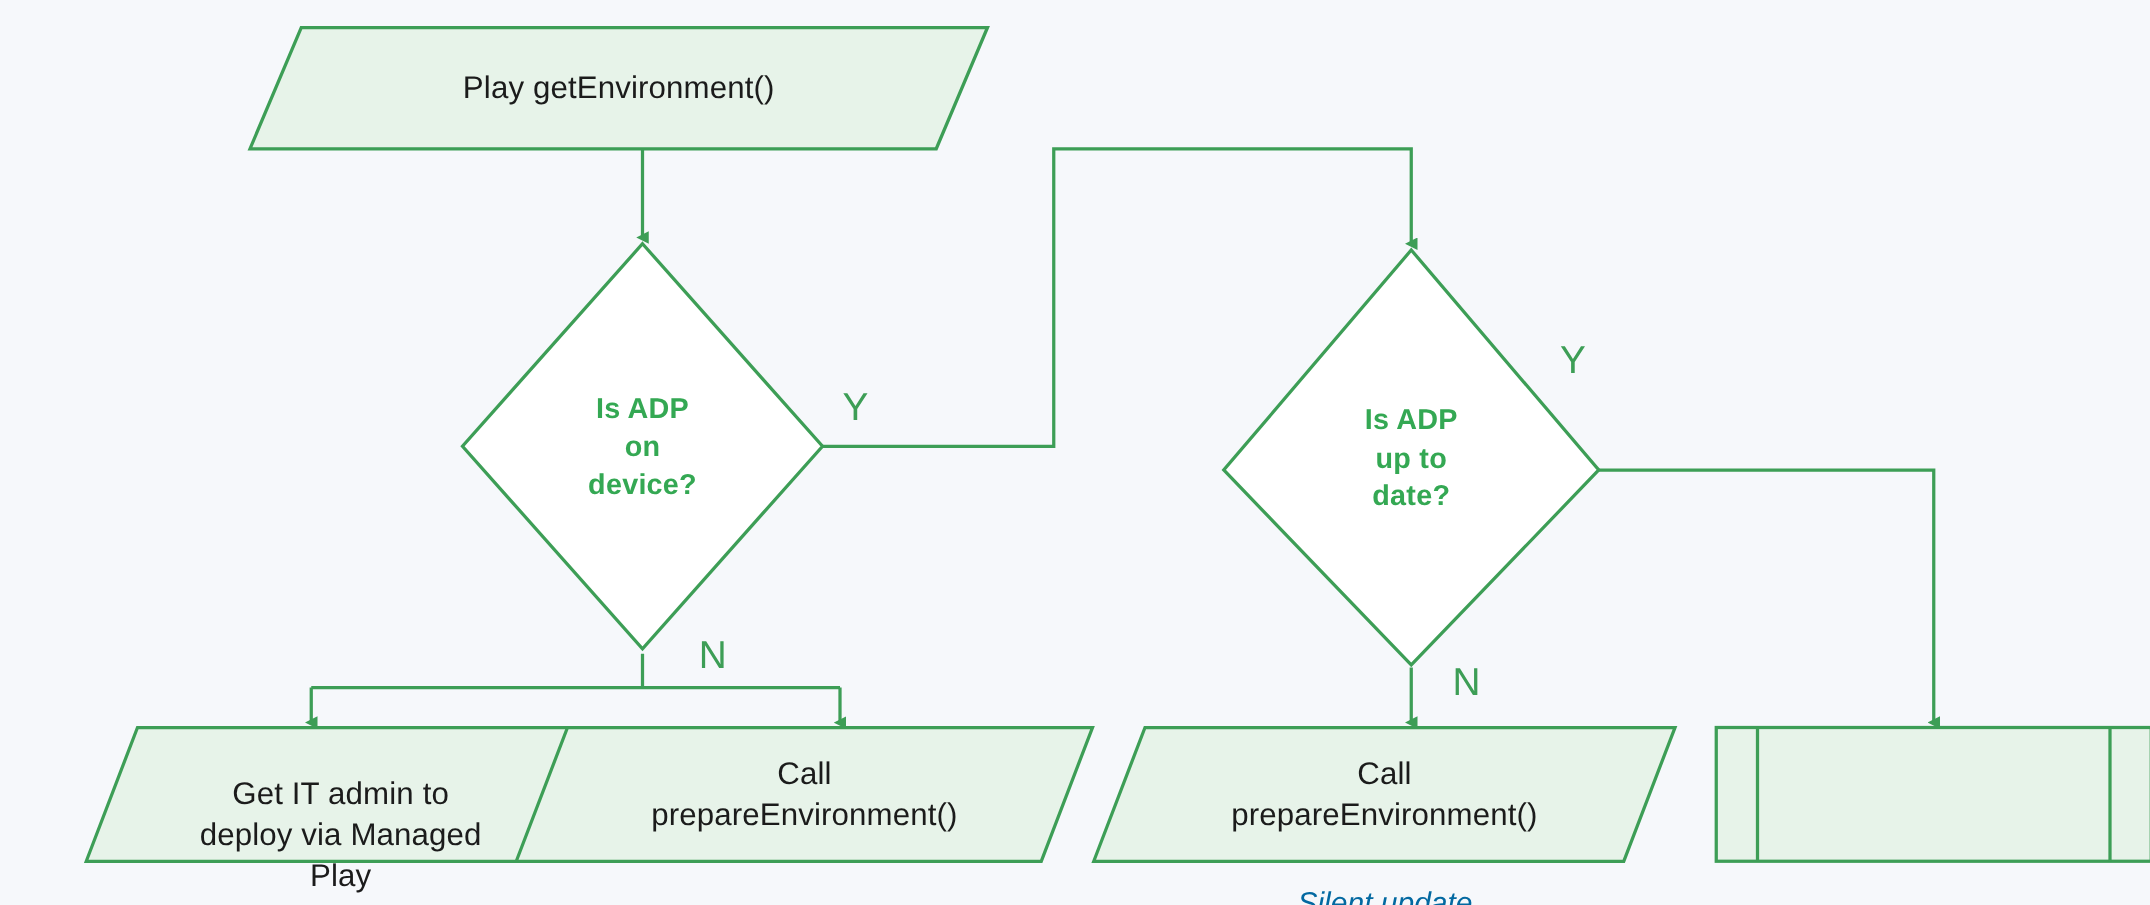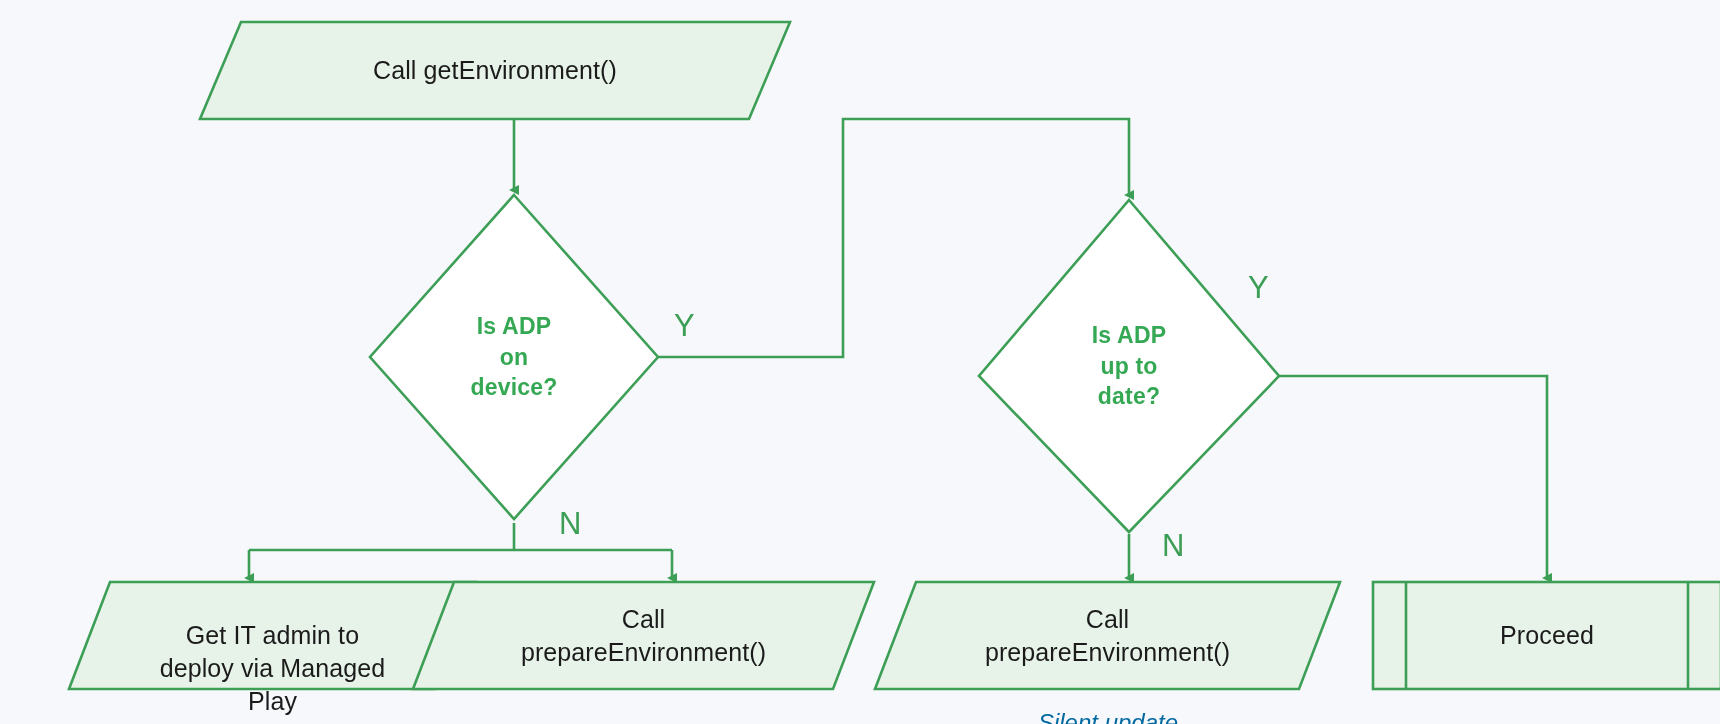--- a/index.html
+++ b/index.html
@@ -105,41 +105,40 @@
 
     <polygon points="916,582 1340,582 1299,689 875,689" fill="#e7f3e9" stroke="#3d9e56" stroke-width="2.6"></polygon>
 
     <g>
       <rect x="1373" y="582" width="348" height="107" fill="#e7f3e9" stroke="#3d9e56" stroke-width="2.6"></rect>
       <line x1="1406" y1="582" x2="1406" y2="689" stroke="#3d9e56" stroke-width="2.6"></line>
       <line x1="1688" y1="582" x2="1688" y2="689" stroke="#3d9e56" stroke-width="2.6"></line>
     </g>
   </svg>
 
-  <div class="node-label proc-label" style="left:200px; top:22px; width:590px; height:97px;">Call getEnvironment()</div>
+  <div class="node-label proc-label" style="left:200px; top:22px; width:590px; height:97px;">Play getEnvironment()</div>
 
   <div class="node-label decision-label" style="left:404px; top:195px; width:220px; height:324px;">Is ADP
 on
 device?</div>
 
   <div class="node-label decision-label" style="left:1019px; top:200px; width:220px; height:332px;">Is ADP
 up to
 date?</div>
 
   <div class="node-label proc-label" style="left:69px; top:615px; width:407px; height:107px;">Get IT admin to
 deploy via Managed
 Play</div>
 
   <div class="node-label proc-label" style="left:413px; top:582px; width:461px; height:107px;">Call
 prepareEnvironment()</div>
 
   <div class="node-label proc-label" style="left:875px; top:582px; width:465px; height:107px;">Call
 prepareEnvironment()</div>
 
-  <div class="node-label proc-label" style="left:1373px; top:582px; width:348px; height:107px;">Proceed</div>
 
   <div class="caption-label" style="left:948px; top:696px; width:320px;">Silent update</div>
 
   <div class="edge-label" style="left:674px; top:310px;">Y</div>
 
   <div class="edge-label" style="left:559px; top:508px;">N</div>
 
   <div class="edge-label" style="left:1248px; top:272px;">Y</div>
 
   <div class="edge-label" style="left:1162px; top:530px;">N</div>

